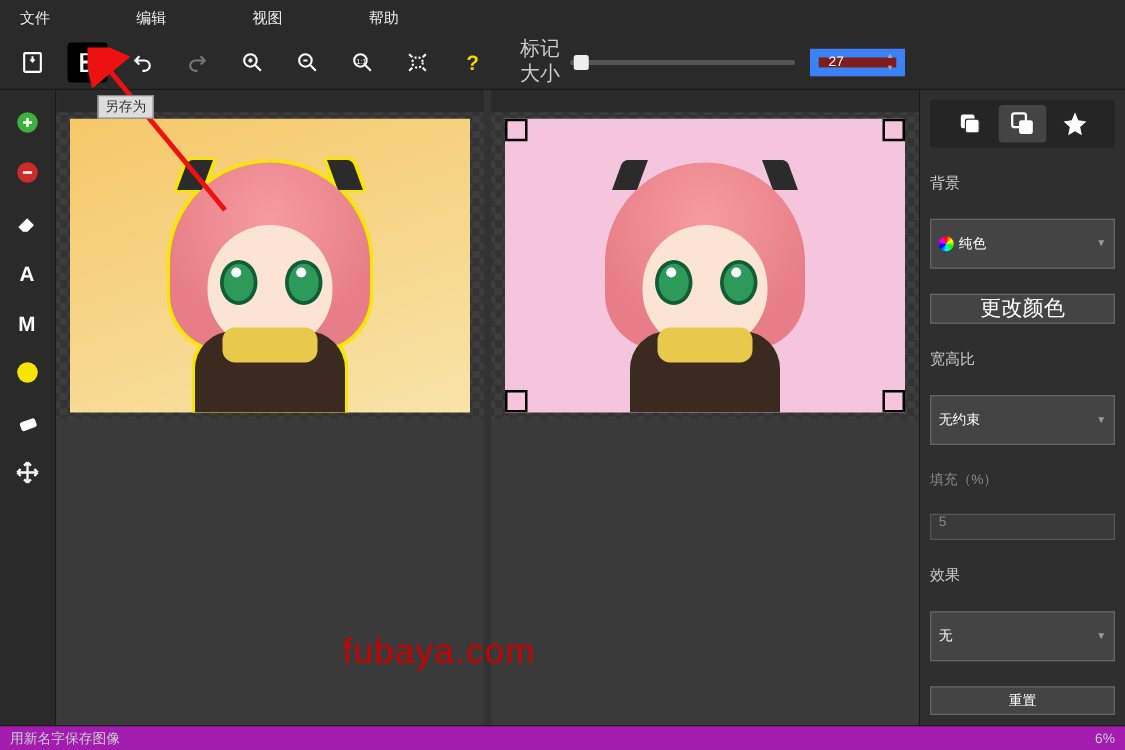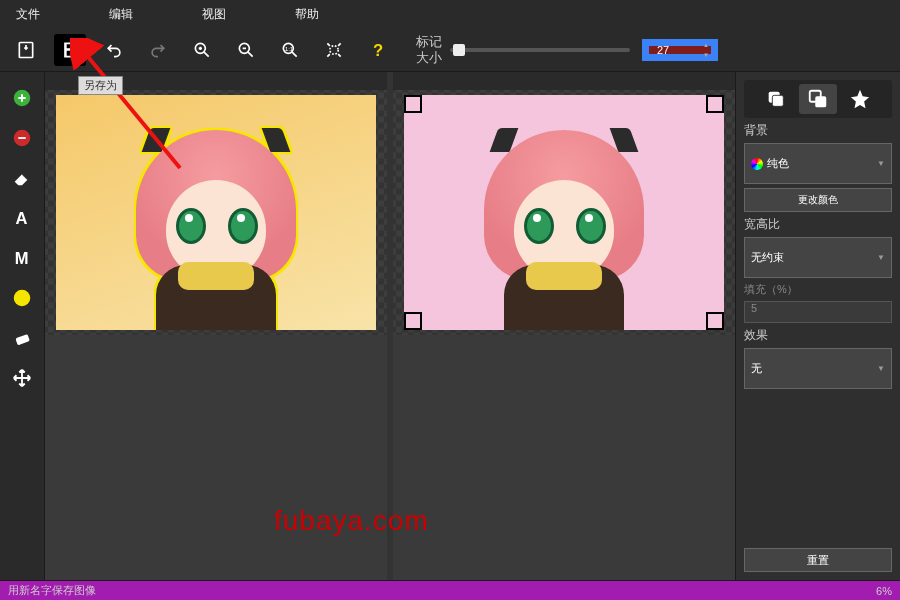--- a/index.html
+++ b/index.html
@@ -36,21 +36,21 @@
 }
 .tbtn {
   width: 32px; height: 32px;
   display: flex; align-items: center; justify-content: center;
   cursor: pointer;
   border-radius: 3px;
 }
 .tbtn.active { background: #000; }
 .tbtn svg { width: 20px; height: 20px; }
 .slider-group { display: flex; align-items: center; gap: 8px; margin-left: 10px; }
-.slider-label { color: #ccc; font-size: 13px; line-height: 1.2; }
+.slider-label { color: #ccc; font-size: 16px; line-height: 1.2; }
 .slider-track {
   width: 180px; height: 4px; background: #555; position: relative; border-radius: 2px;
 }
 .slider-thumb {
   position: absolute; left: 3px; top: -4px;
   width: 12px; height: 12px; background: #eee; border-radius: 2px;
 }
 .spinner {
   display: flex; align-items: center;
   background: #7f1d1d; border: 7px solid #3b82f6;
@@ -118,21 +118,21 @@
 .cm-tl { top: 0; left: 0; border-right: none; border-bottom: none; }
 .cm-tr { top: 0; right: 0; border-left: none; border-bottom: none; }
 .cm-bl { bottom: 0; left: 0; border-right: none; border-top: none; }
 .cm-br { bottom: 0; right: 0; border-left: none; border-top: none; }
 
 .right-panel {
   width: 165px;
   background: #2f2f2f;
   border-left: 1px solid #1a1a1a;
   padding: 8px;
-  display: flex; flex-direction: column; gap: 4px;
+  display: flex; flex-direction: column; gap: 20px;
 }
 .tab-row {
   display: flex; gap: 4px; justify-content: center;
   background: #252525; padding: 4px; border-radius: 3px;
 }
 .tab-icon {
   width: 38px; height: 30px;
   display: flex; align-items: center; justify-content: center;
   cursor: pointer; border-radius: 3px;
 }
@@ -148,21 +148,21 @@
 .select .circle {
   width: 12px; height: 12px; border-radius: 50%;
   background: conic-gradient(red, yellow, lime, cyan, blue, magenta, red);
   margin-right: 4px;
 }
 .select .left-part { display: flex; align-items: center; }
 .select .arrow { font-size: 8px; color: #999; }
 .wide-btn {
   background: #444; border: 1px solid #666; color: #fff;
   height: 24px; display: flex; align-items: center; justify-content: center;
-  font-size: 10px; cursor: pointer;
+  font-size: 17px; cursor: pointer;
 }
 .checkbox-row { display: flex; align-items: center; gap: 6px; }
 .checkbox-row .box {
   width: 16px; height: 16px; background: #444; border: 1px solid #666;
 }
 .dim-row { color: #888; font-size: 11px; }
 .dim-input {
   background: #3a3a3a; border: 1px solid #555; color: #888;
   height: 22px; padding: 0 6px; font-size: 11px;
 }

